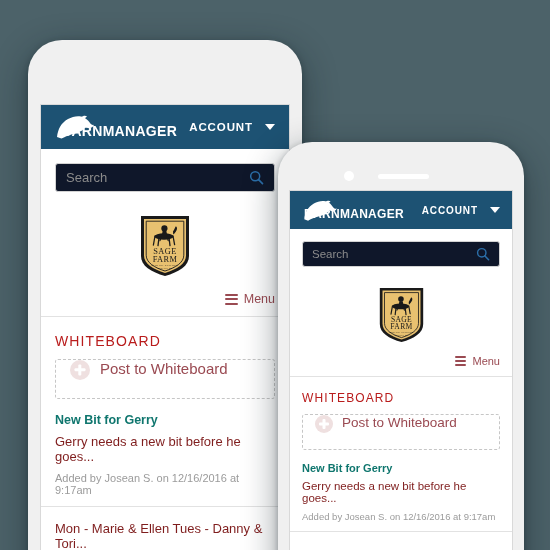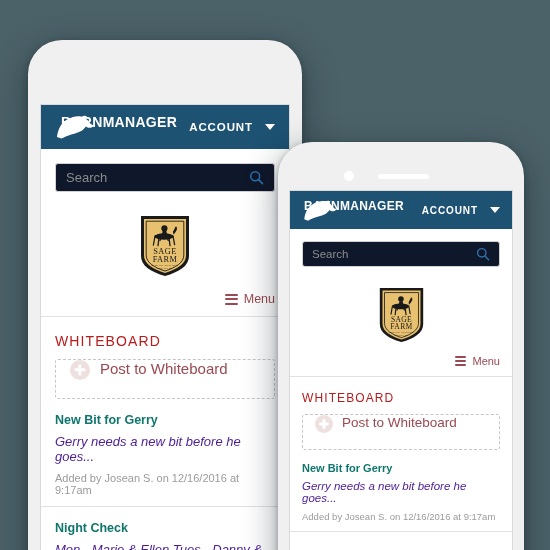--- a/index.html
+++ b/index.html
@@ -46,21 +46,21 @@
 
   
   .navbar{
     background:#1d5273;
     display:flex;align-items:center;justify-content:space-between;
     box-sizing:border-box;
   }
   .back-scale .navbar{height:44px;padding:0 14px;}
   .front-scale .navbar{height:38px;padding:0 12px;}
 
-  .logo{display:flex;align-items:flex-start;position:relative;}
+  .logo{display:flex;align-items:flex-end;position:relative;}
   .logo svg{display:block;}
   .logo-text{
     color:#ffffff;font-weight:bold;letter-spacing:.3px;
     line-height:1;margin-left:-34px;margin-bottom:1px;
     white-space:nowrap;
   }
   .back-scale .logo-text{font-size:14px;}
   .front-scale .logo-text{font-size:12px;}
   .logo-text .thin{font-weight:bold;}
 
@@ -145,21 +145,21 @@
   .back-scale .postbtn .lbl{font-size:15px;}
   .front-scale .postbtn .lbl{font-size:13.5px;}
 
   
   .post{box-sizing:border-box;}
   .back-scale .post{padding:14px 14px 10px;}
   .front-scale .post{padding:12px 12px 9px;}
   .post .ttl{color:#0f766e;font-weight:bold;}
   .back-scale .post .ttl{font-size:12.5px;margin-bottom:7px;}
   .front-scale .post .ttl{font-size:11px;margin-bottom:6px;}
-  .post .body{color:#4c1d95;font-style:italic;}
+  .post .body{color:#7f1d1d;}
   .back-scale .post .body{font-size:13px;margin-bottom:8px;}
   .front-scale .post .body{font-size:11.5px;margin-bottom:7px;}
   .post .meta{color:#9b9b9b;}
   .back-scale .post .meta{font-size:11px;}
   .front-scale .post .meta{font-size:9.5px;}
 </style>
 </head>
 <body>
 
 <div id="stage">
@@ -239,21 +239,20 @@
         </div>
 
         <div class="post">
           <div class="ttl">New Bit for Gerry</div>
           <div class="body">Gerry needs a new bit before he goes...</div>
           <div class="meta">Added by Josean S. on 12/16/2016 at 9:17am</div>
         </div>
         <div class="divider"></div>
 
         <div class="post">
-          <div class="ttl">Night Check</div>
           <div class="body">Mon - Marie &amp; Ellen Tues - Danny &amp; Tori...</div>
         </div>
 
       </div>
     </div>
   </div>
 
   <div class="phone front">
     <div class="bezel-top">
       <div class="cam"></div>

